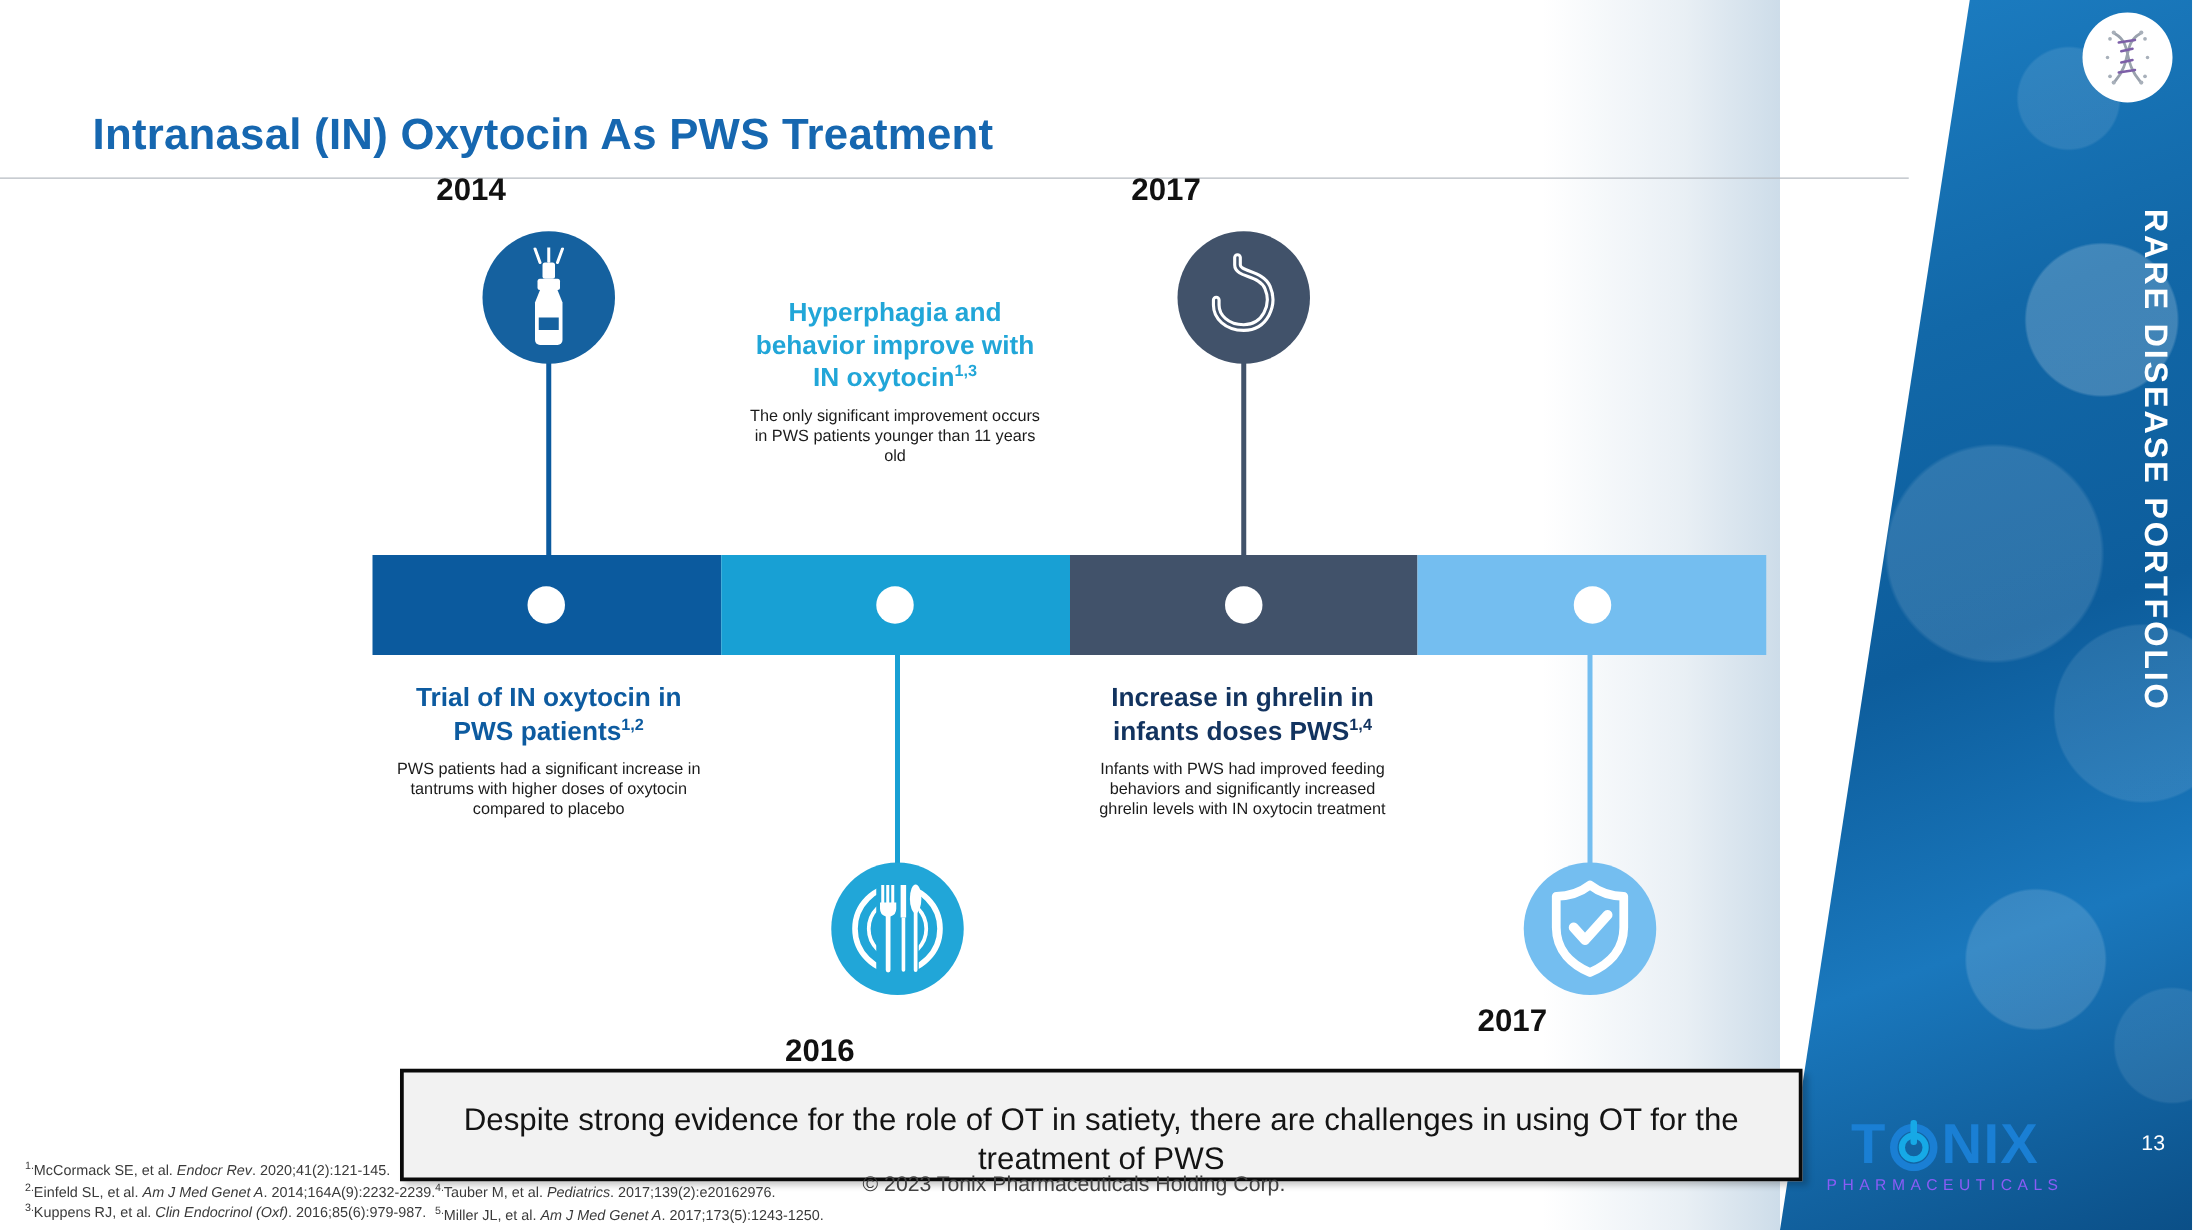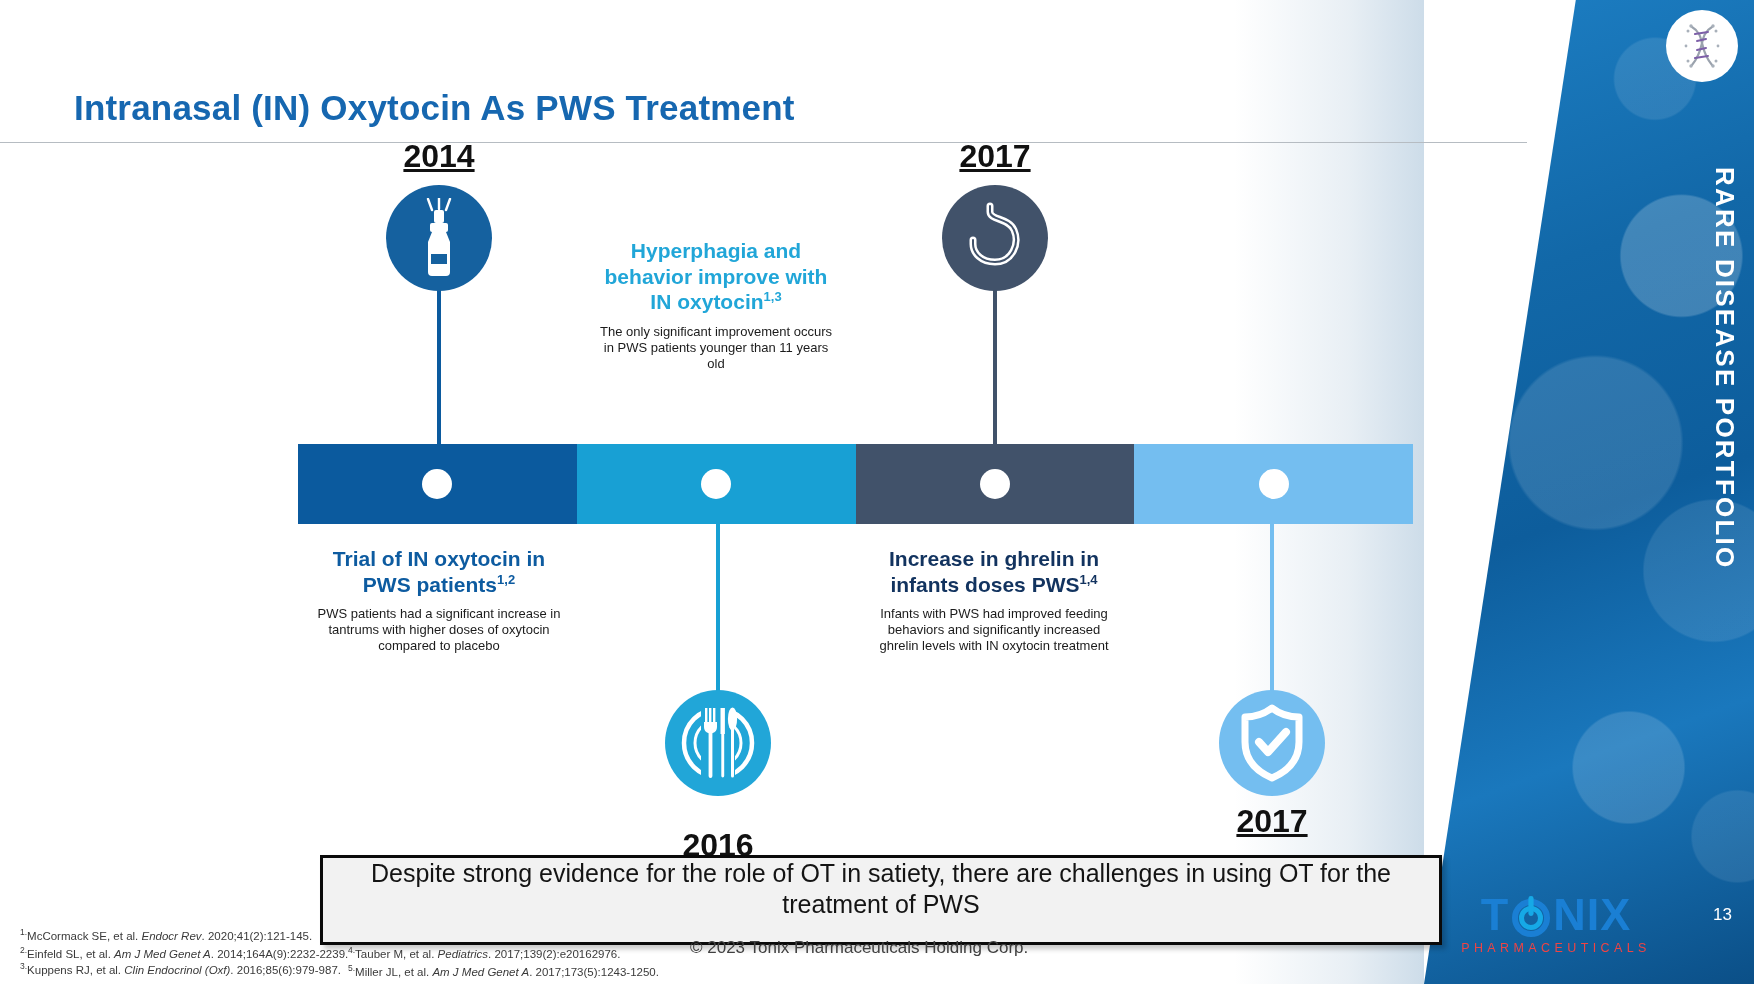--- a/index.html
+++ b/index.html
@@ -41,46 +41,46 @@
       background:#ffffff;border-radius:50%;}
 
   
   .stem{position:absolute;width:4px;}
 
   
   .icircle{position:absolute;width:106px;height:106px;border-radius:50%;
       display:flex;align-items:center;justify-content:center;}
 
   
-  .year{position:absolute;font-size:32px;font-weight:bold;color:#111111;text-align:center;width:180px;text-decoration:underline;}
+  .year{position:absolute;font-size:25px;font-weight:bold;color:#111111;width:180px;}
 
   
   .tblock{position:absolute;width:244px;text-align:center;}
   .thead{font-size:21px;font-weight:bold;line-height:1.22;}
   .thead sup{font-size:13px;font-weight:bold;}
   .tbody{font-size:13px;color:#1b1b1b;line-height:1.24;margin-top:9px;}
 
   
   .callout{position:absolute;left:320px;top:855px;width:1116px;height:84px;
       background:#f2f2f2;border:3px solid #0a0a0a;box-shadow:4px 4px 5px rgba(0,0,0,.22);
-      display:flex;align-items:flex-start;justify-content:center;}
+      display:flex;align-items:flex-end;justify-content:center;}
   .callout-txt{font-size:25px;color:#141414;text-align:center;line-height:1.22;padding:0 18px;}
 
   
   .fn{position:absolute;font-size:11.5px;color:#3a3a3a;line-height:1.5;white-space:nowrap;}
   .fn sup{font-size:8.5px;}
   .fn i{font-style:italic;}
   .copyright{position:absolute;left:690px;top:938px;font-size:17px;color:#404040;white-space:nowrap;}
   .pagenum{position:absolute;right:22px;top:905px;font-size:17px;color:#ffffff;}
 
   
   .logo{position:absolute;left:1436px;top:892px;width:240px;text-align:center;}
   .logo-word{font-size:45px;font-weight:bold;color:#1a7fd4;letter-spacing:1px;line-height:1;
       display:flex;align-items:center;justify-content:center;}
-  .logo-sub{font-size:12.5px;color:#ef4444;letter-spacing:4.4px;margin-top:4px;}
+  .logo-sub{font-size:12.5px;color:#8b5cf6;letter-spacing:4.4px;margin-top:4px;}
 </style>
 </head>
 <body>
 
 <div id="slide">
 
   <div class="band-soft"></div>
   <div class="right-band">
     <div class="band-poly"></div>
     <div class="band-bubbles"></div>

